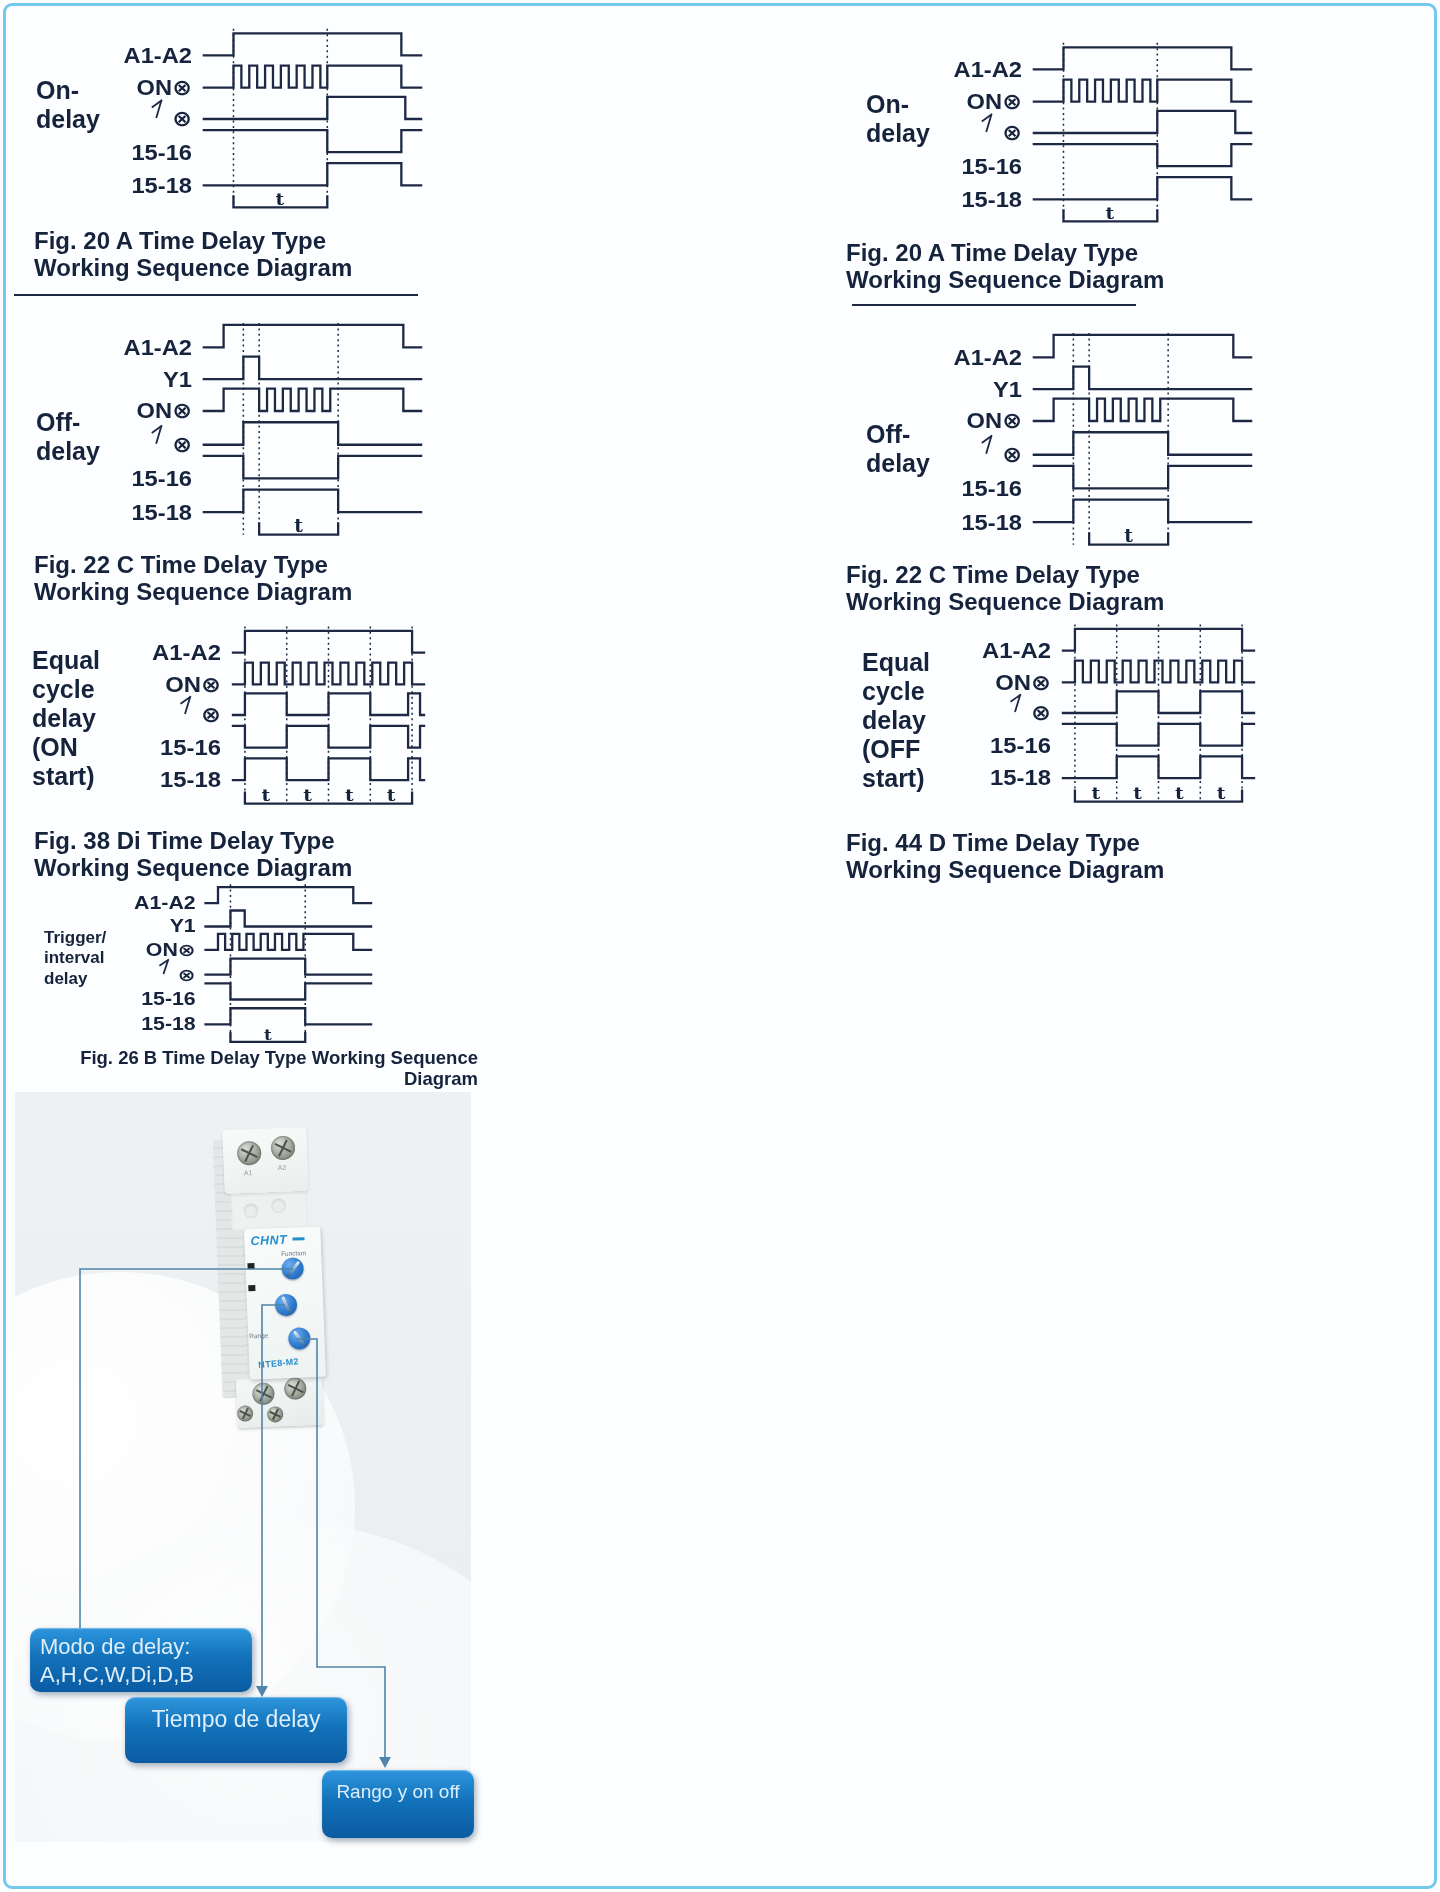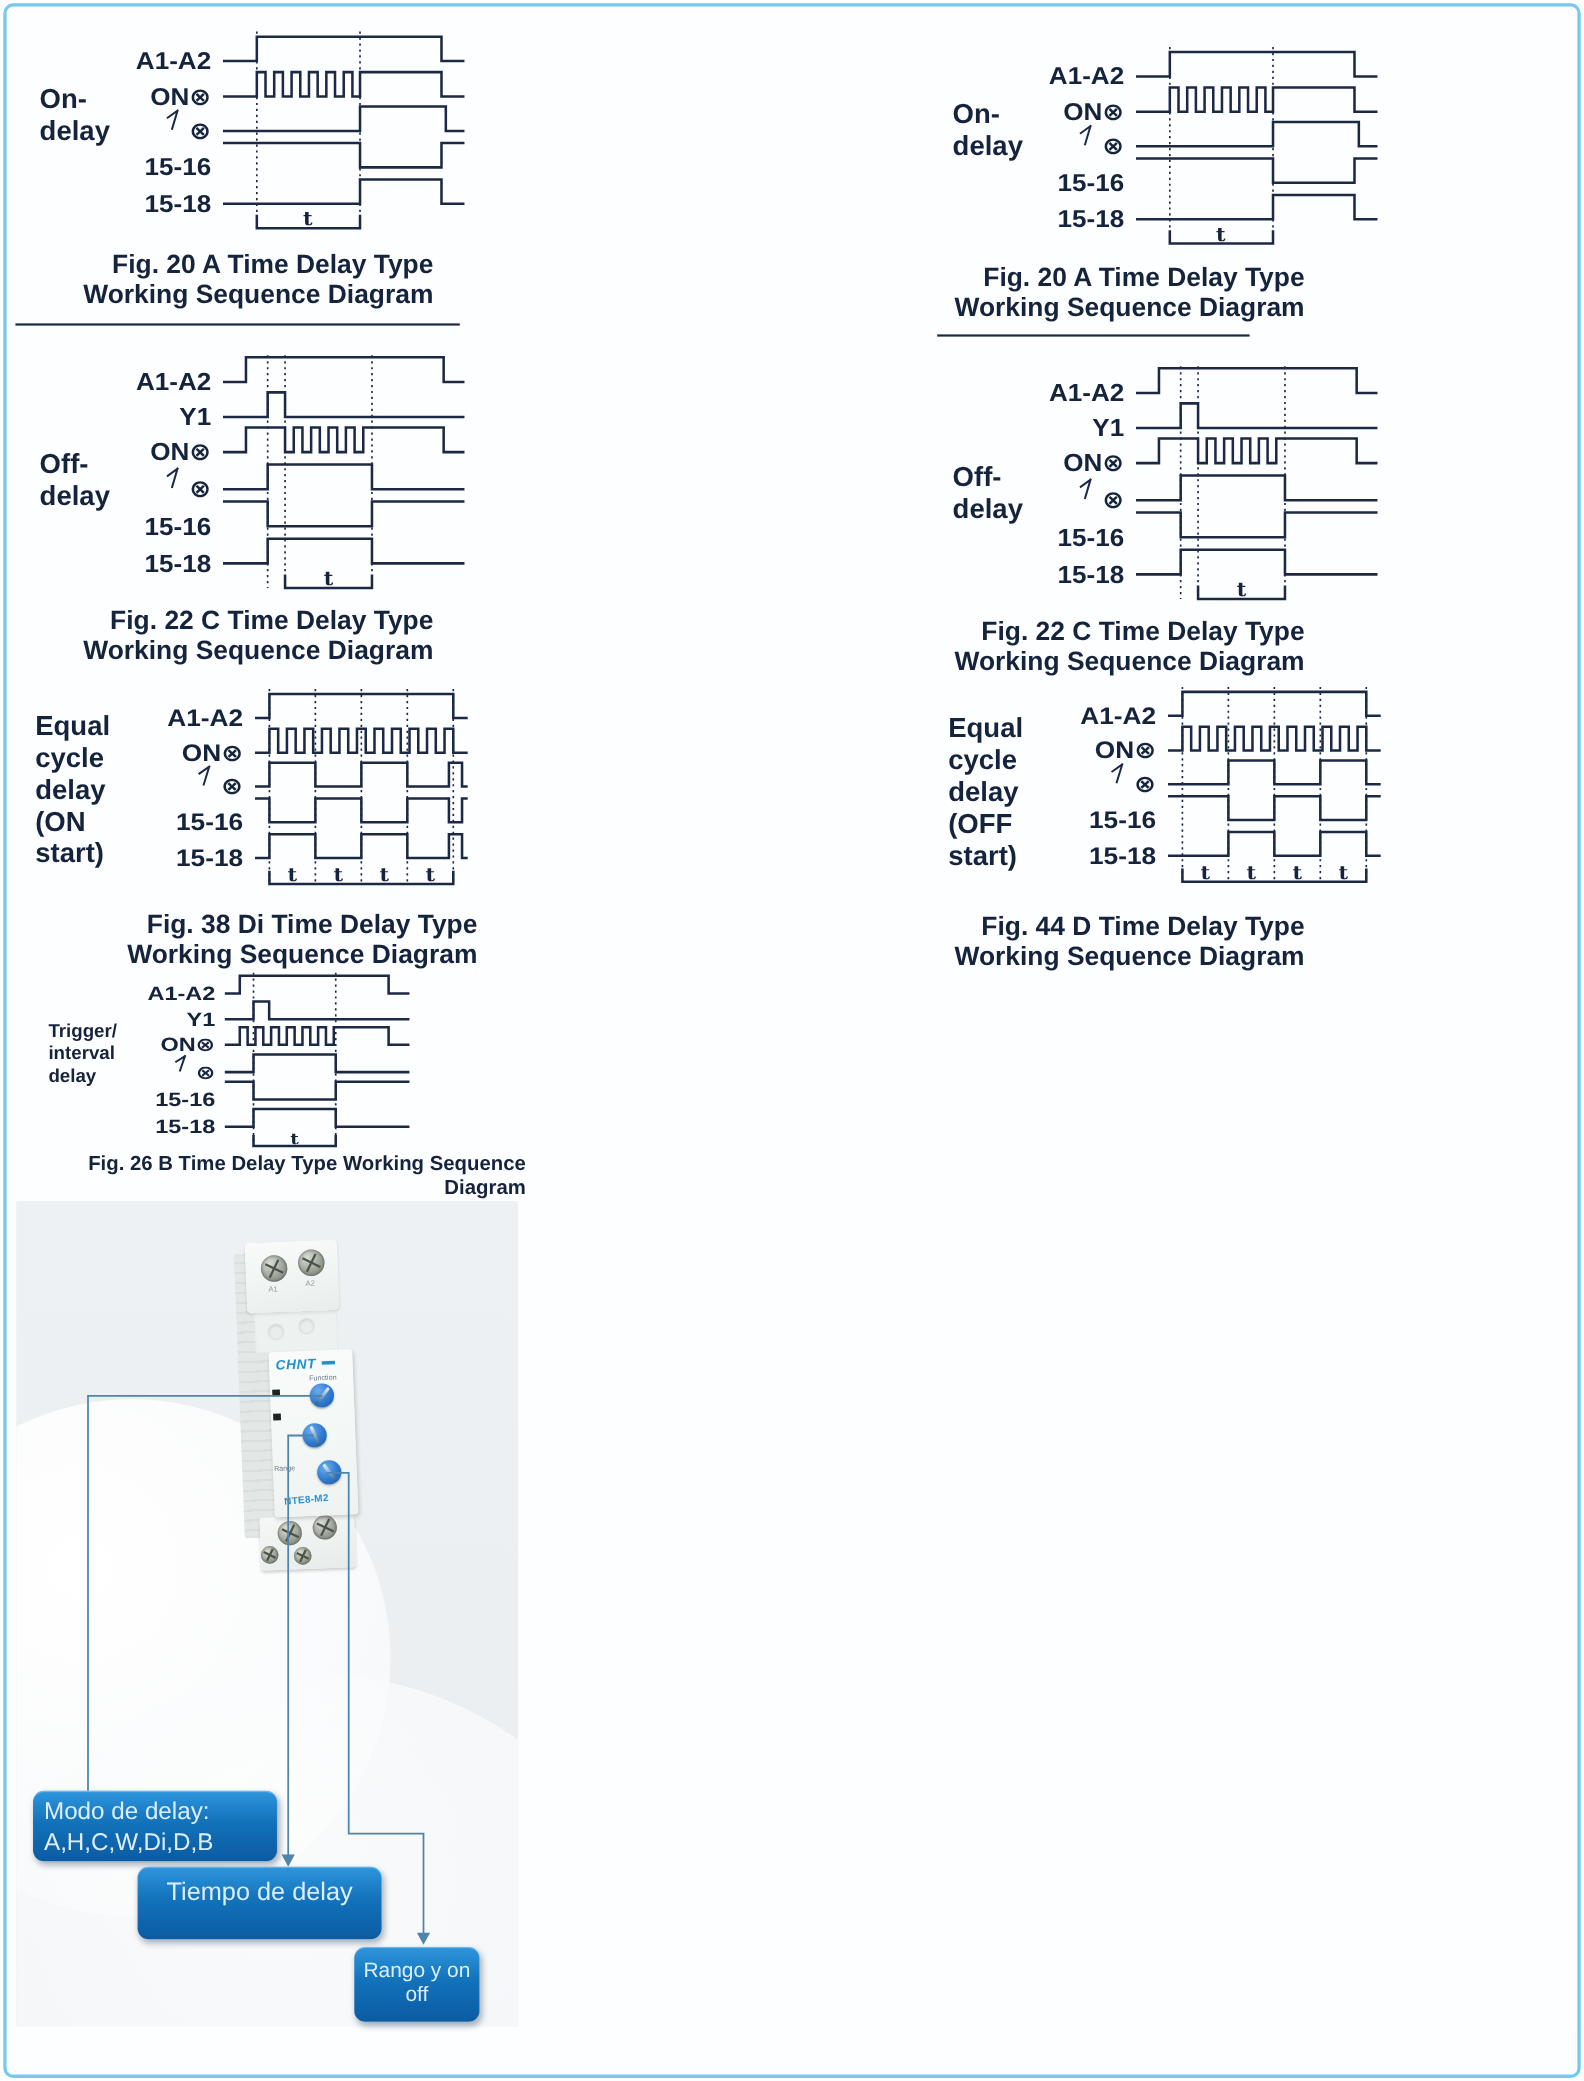--- a/index.html
+++ b/index.html
@@ -9,21 +9,21 @@
 
   svg.diag{position:absolute;overflow:visible;}
   .wave{fill:none;stroke:#1c2844;stroke-width:2.3;vector-effect:non-scaling-stroke;stroke-linejoin:miter;stroke-linecap:square;}
   .thin{stroke-width:1.8;}
   .dot{stroke:#1c2844;stroke-width:1.5;stroke-dasharray:2 3.4;vector-effect:non-scaling-stroke;}
   .slabel{font:bold 24px "Liberation Sans","DejaVu Sans",sans-serif;fill:#16233c;text-anchor:end;}
   .tlabel{font:bold 19px "DejaVu Serif","Liberation Serif",serif;fill:#16233c;text-anchor:middle;}
 
   .mode{position:absolute;font:bold 25px/1.16 "Liberation Sans","DejaVu Sans",sans-serif;color:#16233c;white-space:pre-line;}
   .mode.small{font-size:17px;line-height:1.2;}
-  .cap{position:absolute;text-align:right;font:bold 24px/1.12 "Liberation Sans","DejaVu Sans",sans-serif;color:#16233c;white-space:pre-line;}
+  .cap{position:absolute;text-align:left;font:bold 24px/1.12 "Liberation Sans","DejaVu Sans",sans-serif;color:#16233c;white-space:pre-line;}
   .cap.oneline{text-align:right;font-size:18.5px;}
   .sep{position:absolute;height:0;border-top:2.6px solid #1c2844;}
 
   
   .photo{position:absolute;left:15px;top:1092px;width:456px;height:750px;overflow:hidden;
          background:linear-gradient(180deg,#eef1f3 0%,#ecEFF1 55%,#eaedf0 100%);background-color:#edf0f2;}
   .ball{position:absolute;border-radius:50%;}
   .b1{left:-130px;top:180px;width:470px;height:470px;background:radial-gradient(circle at 40% 32%,#ffffff 0%,#fafbfc 55%,#f1f3f5 100%);}
   .b2{left:-50px;top:430px;width:640px;height:640px;background:radial-gradient(circle at 45% 30%,#ffffff 0%,#f7f9fa 60%,#eff1f3 100%);opacity:.75;}
 
@@ -54,21 +54,21 @@
   svg.lines{position:absolute;left:0;top:0;width:456px;height:750px;z-index:4;pointer-events:none;}
   .cl{fill:none;stroke:#4f84ab;stroke-width:1.6;}
   .ah{fill:#4f84ab;}
 
   .cbox{position:absolute;border-radius:10px;z-index:6;color:#ddeefb;white-space:pre-line;
         background:linear-gradient(180deg,#2e96dd 0%,#1272ba 45%,#0b5ba2 100%);
         box-shadow:2px 3px 6px rgba(30,60,90,.4), inset 0 1px 1px rgba(255,255,255,.35);
         font-family:"Liberation Sans","DejaVu Sans",sans-serif;}
   #cbox1{left:30px;top:1628px;width:222px;height:64px;font-size:22px;line-height:1.25;padding:5px 0 0 10px;box-sizing:border-box;}
   #cbox2{left:125px;top:1697px;width:222px;height:66px;font-size:23px;text-align:center;padding-top:9px;box-sizing:border-box;}
-  #cbox3{left:322px;top:1770px;width:114px;height:68px;font-size:19px;text-align:center;padding-top:11px;box-sizing:border-box;}
+  #cbox3{left:322px;top:1770px;width:152px;height:68px;font-size:19px;text-align:center;padding-top:11px;box-sizing:border-box;}
 </style>
 </head>
 <body>
 
 <div id="page">
   <div class="page-border"></div>
 
   <svg class="diag" style="left:34px;top:14px;width:395px;height:210px" viewBox="0 0 400 228" preserveAspectRatio="none">
       <line x1="202" y1="16" x2="202" y2="210" class="dot"></line>
       <line x1="297" y1="16" x2="297" y2="210" class="dot"></line>

